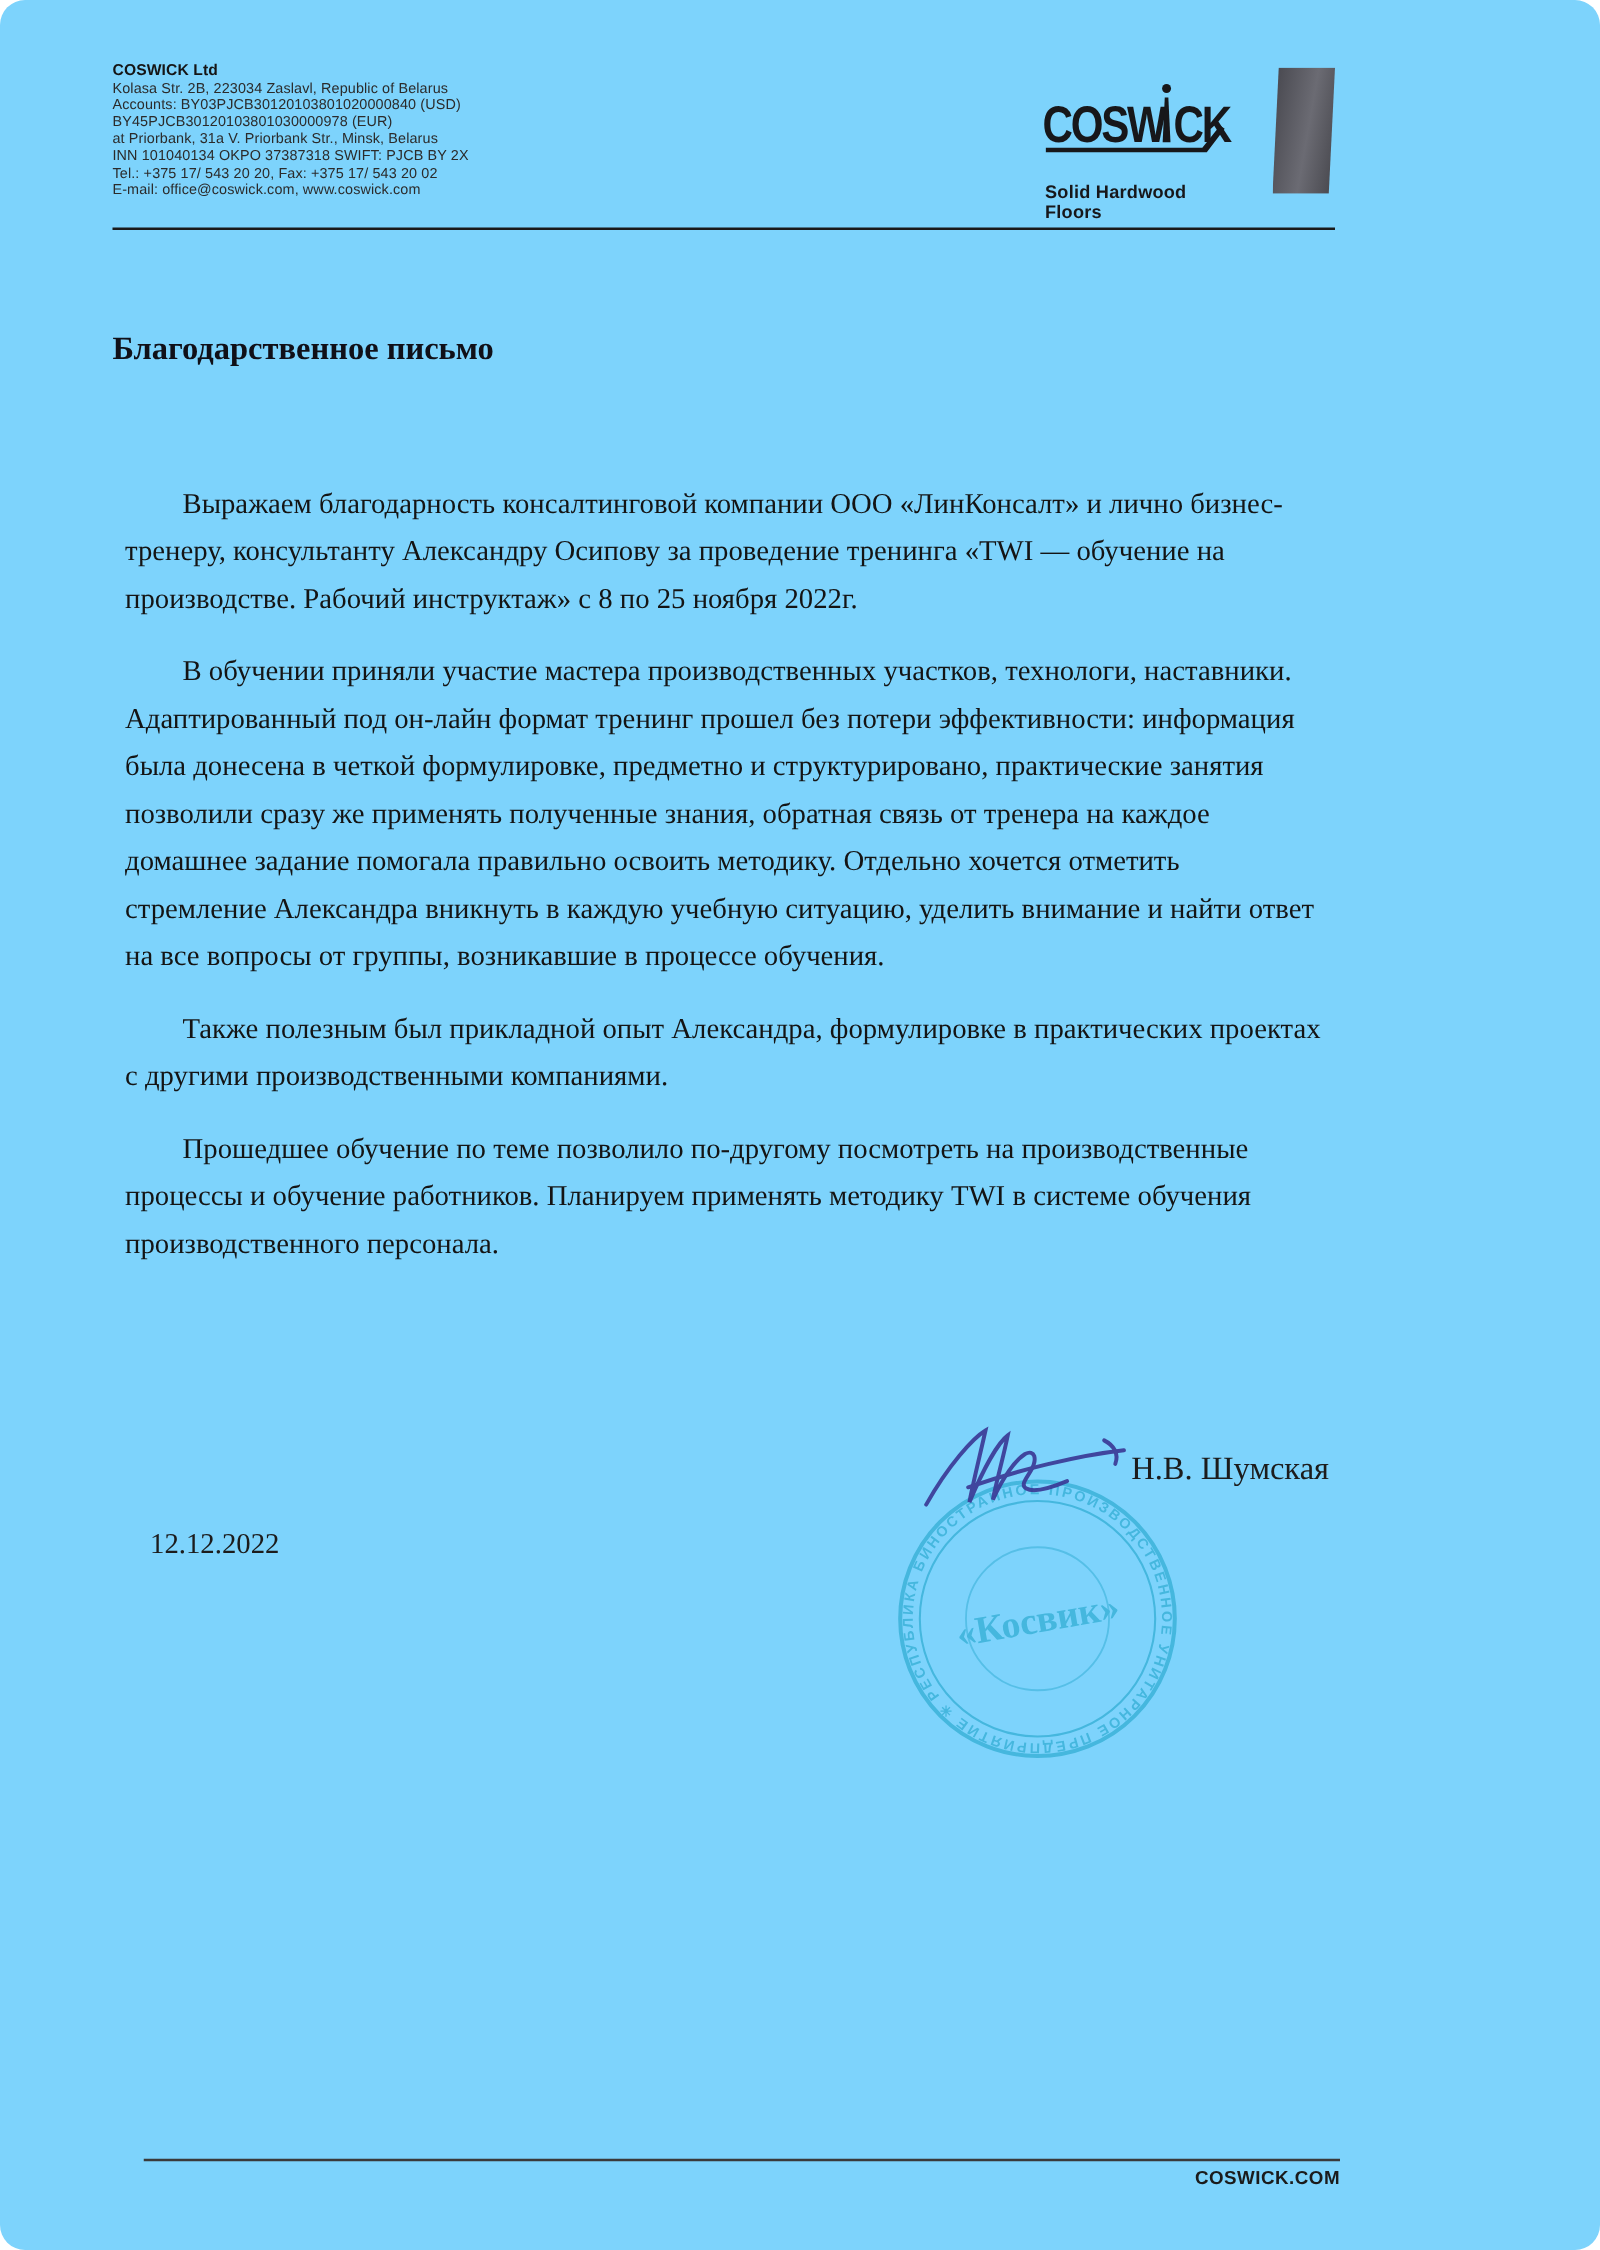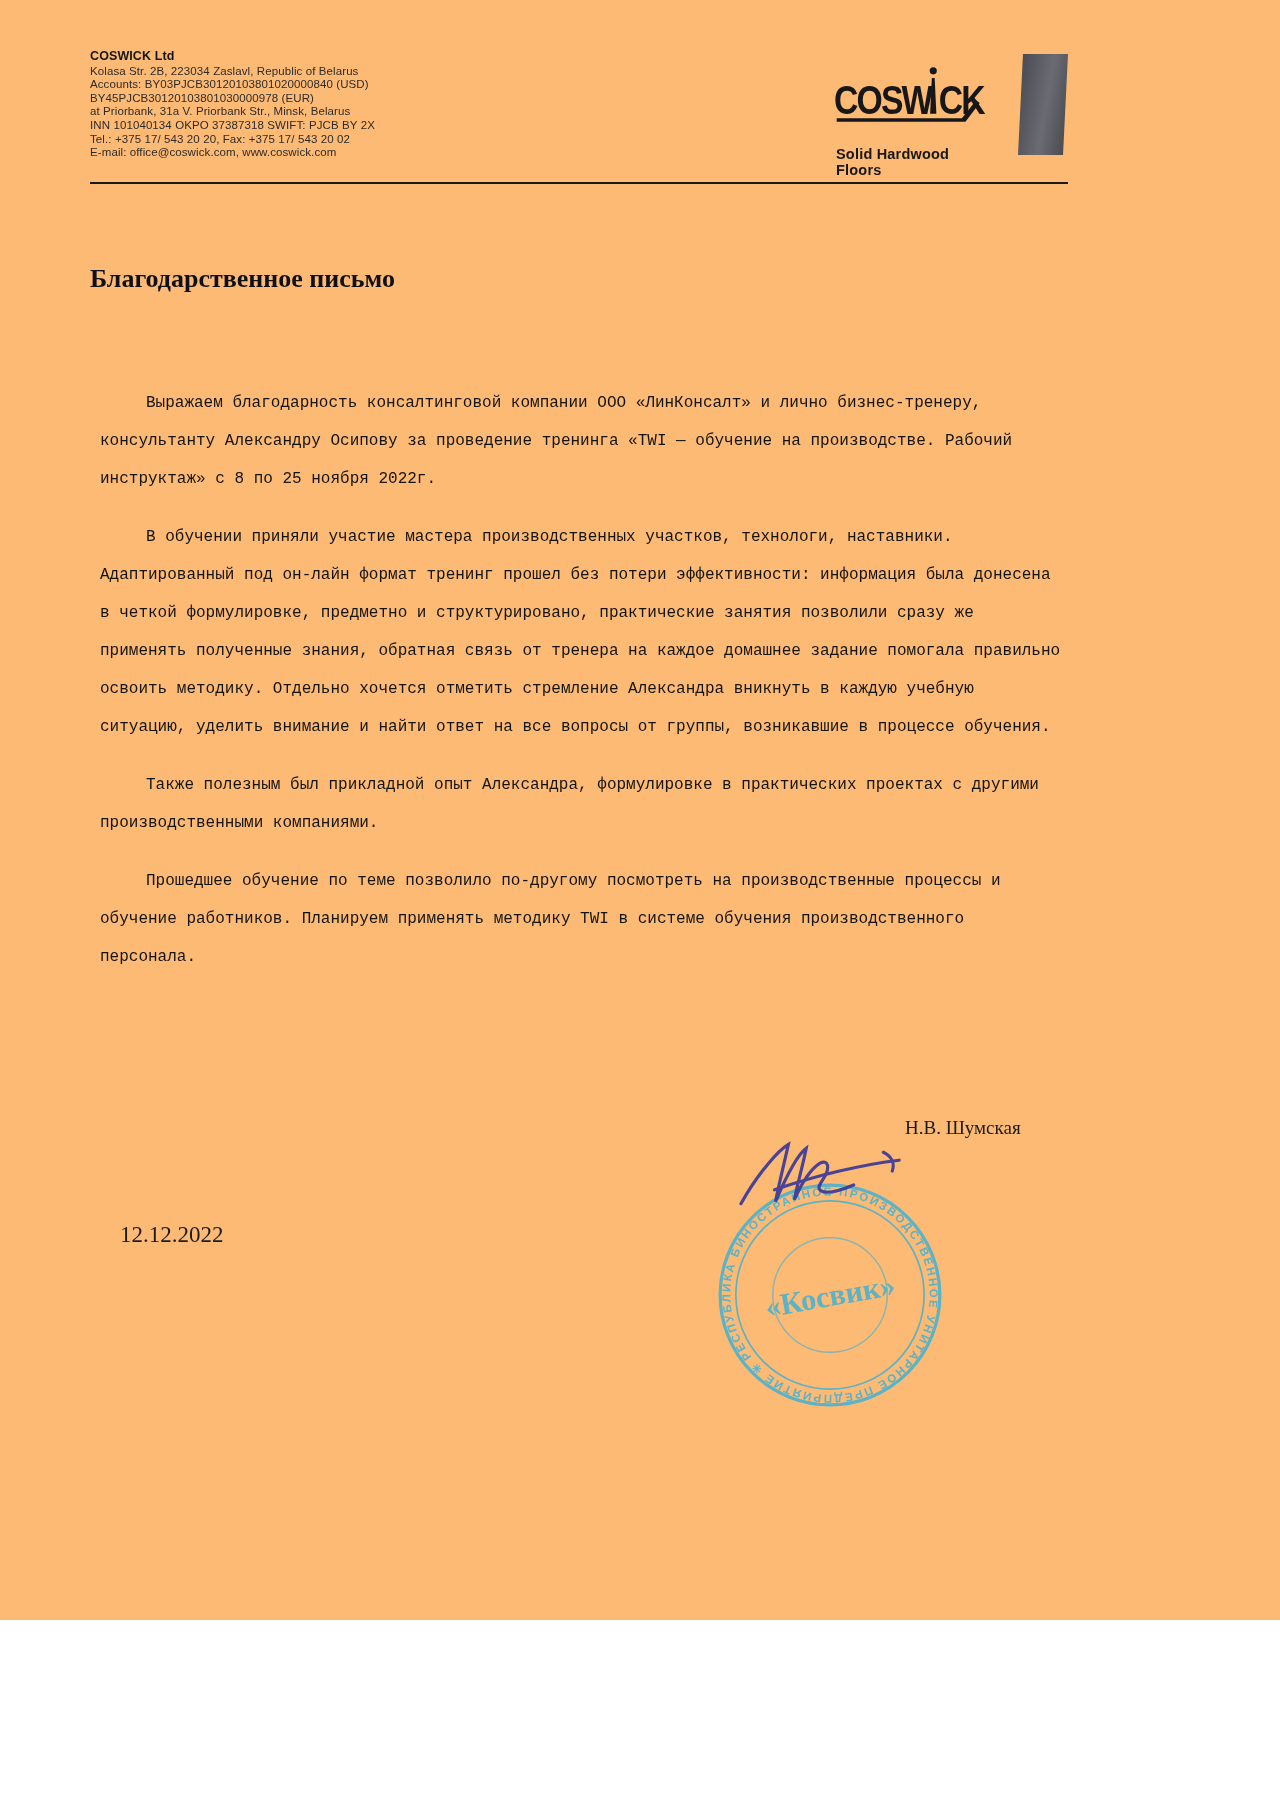--- a/index.html
+++ b/index.html
@@ -1,22 +1,23 @@
 <!DOCTYPE html>
 <html><head>
 <meta charset="utf-8">
 <style>
   html,body{margin:0;padding:0;background:#ffffff;}
   .page{
     position:relative;
-    width:1280px;height:1620px;
-    background:#fdba74;
+    width:1280px;height:1800px;
+    background:#7dd3fc;
     overflow:hidden;
     font-family:"Liberation Serif",serif;
     color:#1c1c1c;
+    border-radius:20px;
   }
   
   .lh-block{
     position:absolute;left:90px;top:50px;width:420px;
     font-family:"Liberation Sans",sans-serif;
     font-size:11.5px;line-height:13.6px;color:#2b2b2b;
     letter-spacing:0.1px;
   }
   .lh-company{font-weight:bold;font-size:12.5px;margin-bottom:1px;color:#151515;}
   .logo-wrap{position:absolute;left:834px;top:62px;width:152px;height:82px;}
@@ -34,27 +35,27 @@
     position:absolute;left:90px;top:182px;width:978px;height:2px;
     background:#1a1a1a;
   }
   
   .title{
     position:absolute;left:90px;top:264px;width:978px;
     font-weight:bold;font-size:26px;color:#101018;
   }
   .body-text{
     position:absolute;left:100px;top:384px;width:962px;
-    font-size:16px;line-height:38px;color:#141414;font-family:Liberation Mono, monospace;
+    font-size:23px;line-height:38px;color:#141414;
   }
   .body-text p{margin:0 0 20px 0;text-indent:46px;}
   
   .signoff-position{position:absolute;left:100px;top:1160px;font-size:23px;}
   .signoff-date{position:absolute;left:100px;top:1222px;font-size:23px;margin-left:20px;}
-  .signoff-name{position:absolute;left:905px;top:1117px;font-size:19px;}
+  .signoff-name{position:absolute;left:905px;top:1160px;font-size:26px;}
   .signature-svg{position:absolute;left:735px;top:1138px;width:178px;height:80px;z-index:3;}
   .stamp-svg{
     position:absolute;left:710px;top:1175px;width:240px;height:240px;
     z-index:2;opacity:0.82;filter:blur(0.5px);
   }
   
   .footer-rule{
     position:absolute;left:115px;top:1727px;width:957px;height:2px;background:#3a3a3a;
   }
   .footer-site{

